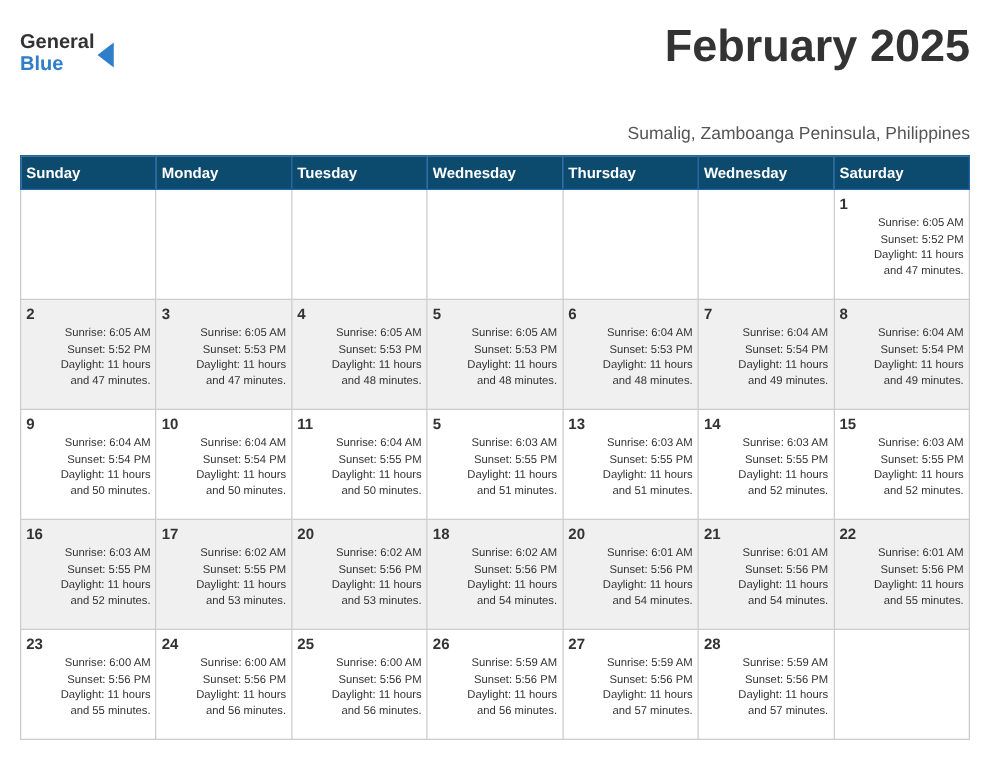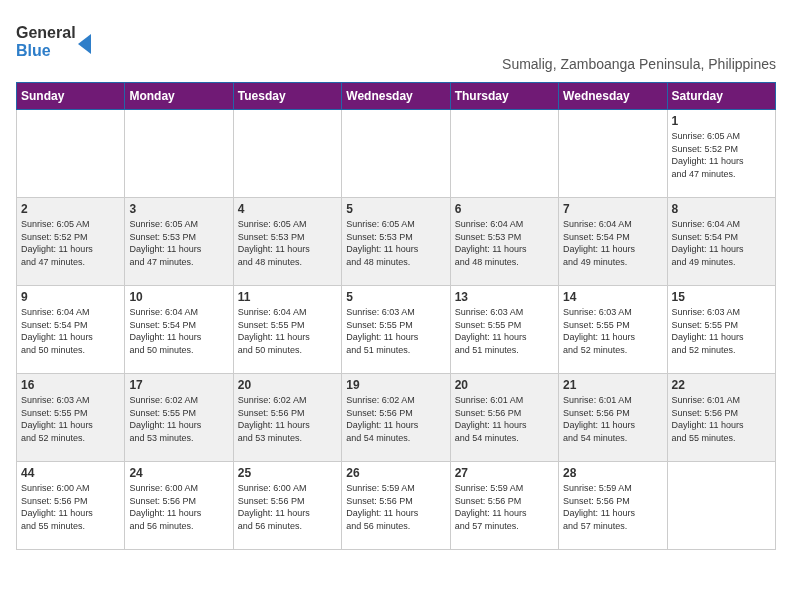--- a/index.html
+++ b/index.html
@@ -33,21 +33,21 @@
       font-size: 14px;
       color: #555;
       margin-top: 40px;
     }
     .calendar {
       width: 100%;
       border-collapse: collapse;
       border: 1px solid #ccc;
     }
     .calendar th {
-      background: #701a75;
+      background: #0c4a6e;
       color: #fff;
       font-size: 12px;
       font-weight: bold;
       padding: 6px 4px;
       text-align: left;
       border: 1px solid #2266a8;
     }
     .calendar td {
       border: 1px solid #ccc;
       vertical-align: top;
@@ -59,20 +59,21 @@
     }
     .day-num {
       font-size: 12px;
       font-weight: bold;
       margin-bottom: 2px;
     }
     .day-info {
       font-size: 9px;
       line-height: 1.4;
       color: #333;
+      text-align: right;
     }
     .empty-cell {
       background: #f9f9f9;
     }
     .row-shaded td {
       background: #f0f0f0;
     }
     .row-white td {
       background: #fff;
     }
@@ -82,20 +83,21 @@
 
 <div class="header-section">
   <div class="logo-area">
     <svg width="80" height="50" viewBox="0 0 80 50">
       <text x="0" y="22" font-size="16" font-weight="bold" fill="#333" font-family="Arial">General</text>
       <text x="0" y="40" font-size="16" font-weight="bold" fill="#2e7ec9" font-family="Arial">Blue</text>
       <polygon points="62,28 75,18 75,38" fill="#2e7ec9"></polygon>
     </svg>
   </div>
   <div class="title-area">
+    <div class="month-title">February 2025</div>
     <div class="subtitle">Sumalig, Zamboanga Peninsula, Philippines</div>
   </div>
 </div>
 
 <table class="calendar">
   <thead>
     <tr>
     <th>Sunday</th>
         <th>Monday</th>
         <th>Tuesday</th>
@@ -239,21 +241,21 @@
 and 53 minutes.</div>
         </td>
         <td>
           <div class="day-num">20</div>
           <div class="day-info" style="white-space: pre-line;">Sunrise: 6:02 AM
 Sunset: 5:56 PM
 Daylight: 11 hours
 and 53 minutes.</div>
         </td>
         <td>
-          <div class="day-num">19</div>
+          <div class="day-num">18</div>
           <div class="day-info" style="white-space: pre-line;">Sunrise: 6:02 AM
 Sunset: 5:56 PM
 Daylight: 11 hours
 and 54 minutes.</div>
         </td>
         <td>
           <div class="day-num">20</div>
           <div class="day-info" style="white-space: pre-line;">Sunrise: 6:01 AM
 Sunset: 5:56 PM
 Daylight: 11 hours
@@ -269,21 +271,21 @@
         <td>
           <div class="day-num">22</div>
           <div class="day-info" style="white-space: pre-line;">Sunrise: 6:01 AM
 Sunset: 5:56 PM
 Daylight: 11 hours
 and 55 minutes.</div>
         </td>
       </tr>
       <tr class="row-white">
         <td>
-          <div class="day-num">44</div>
+          <div class="day-num">23</div>
           <div class="day-info" style="white-space: pre-line;">Sunrise: 6:00 AM
 Sunset: 5:56 PM
 Daylight: 11 hours
 and 55 minutes.</div>
         </td>
         <td>
           <div class="day-num">24</div>
           <div class="day-info" style="white-space: pre-line;">Sunrise: 6:00 AM
 Sunset: 5:56 PM
 Daylight: 11 hours

